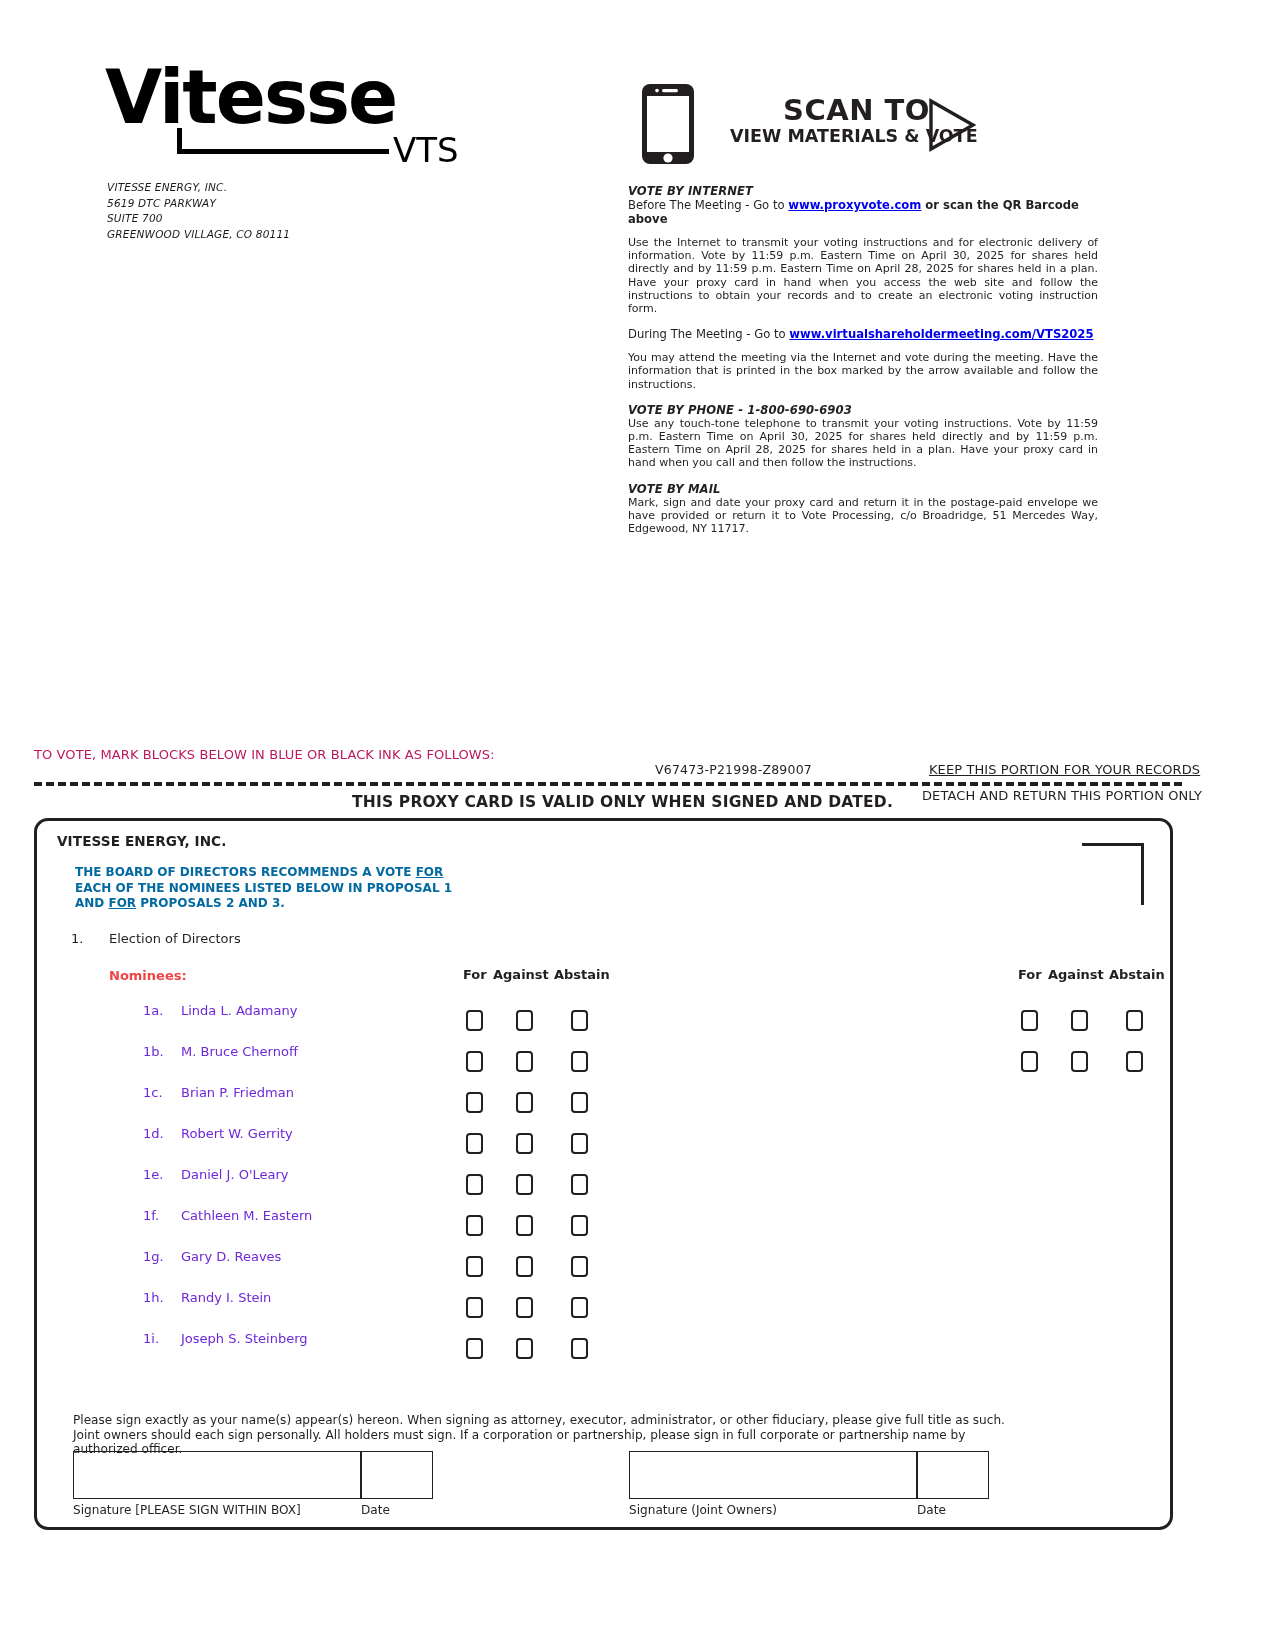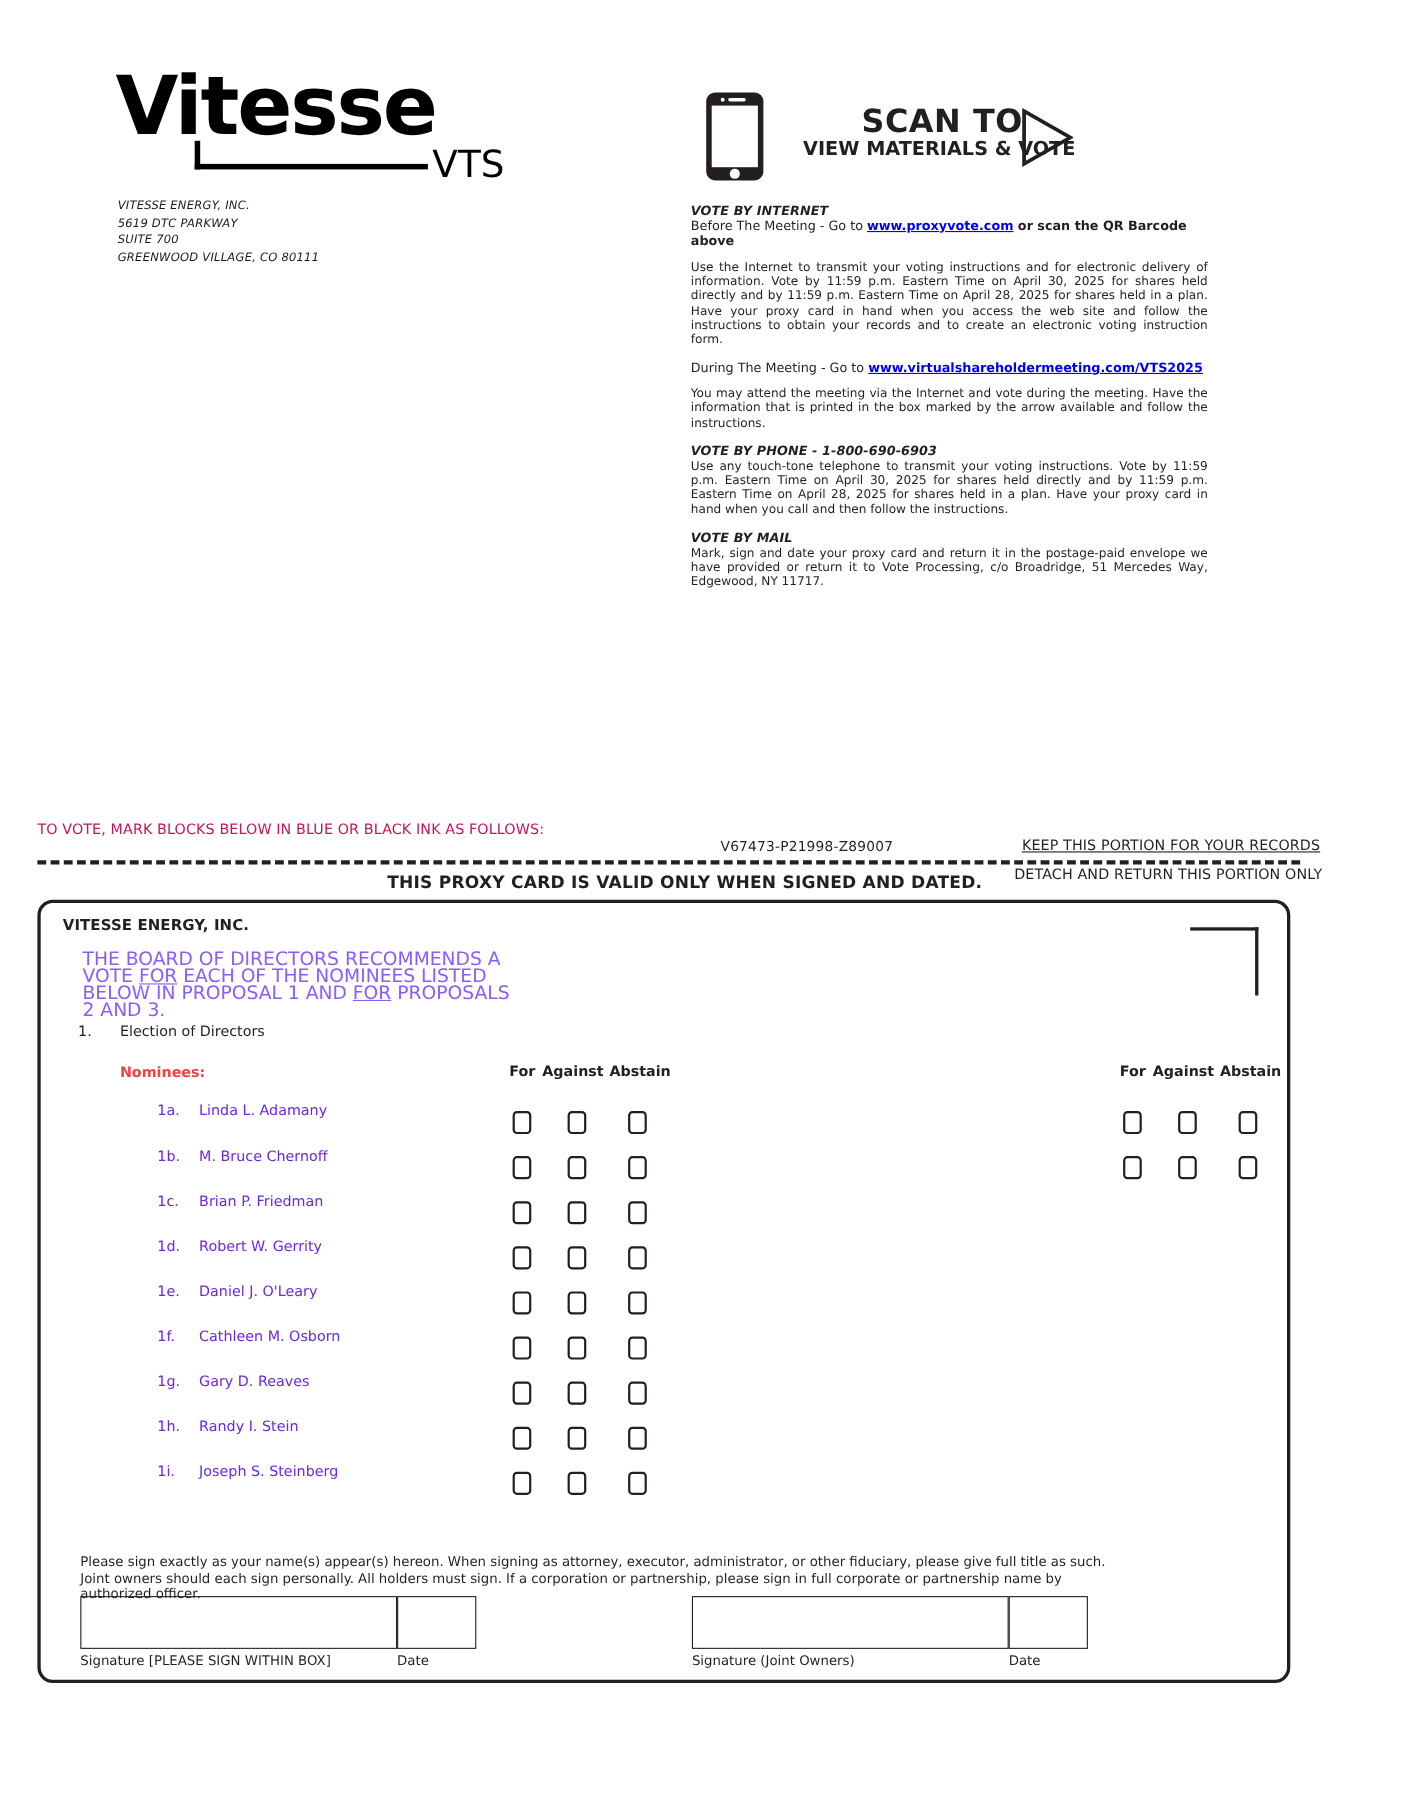--- a/index.html
+++ b/index.html
@@ -151,22 +151,22 @@
   }
   #card-company {
     position: absolute; left: 20px; top: 12px;
     font-family: "DejaVu Sans", sans-serif;
     font-weight: 700; font-size: 13.6px;
     color: #231f20; letter-spacing: 0.1px;
   }
   #board-rec {
     position: absolute; left: 38px; top: 44px; width: 400px;
     font-family: "DejaVu Sans", sans-serif;
-    font-weight: 400; font-size: 17px;
-    line-height: 15.5px; color: #8b5cf6;
+    font-weight: 700; font-size: 12px;
+    line-height: 15.5px; color: #0369a1;
   }
   .u { text-decoration: underline; }
 
   
   #arrow-corner {
     position: absolute; right: 26px; top: 22px;
     width: 62px; height: 62px;
     border-top: 3px solid #231f20;
     border-right: 3px solid #231f20;
   }
@@ -349,21 +349,21 @@
     <div class="nominee-row">
       <span class="idx">1d.</span>
       <span class="nm">Robert W. Gerrity</span>
     </div>
     <div class="nominee-row">
       <span class="idx">1e.</span>
       <span class="nm">Daniel J. O'Leary</span>
     </div>
     <div class="nominee-row">
       <span class="idx">1f.</span>
-      <span class="nm">Cathleen M. Osborn</span>
+      <span class="nm">Cathleen M. Eastern</span>
     </div>
     <div class="nominee-row">
       <span class="idx">1g.</span>
       <span class="nm">Gary D. Reaves</span>
     </div>
     <div class="nominee-row">
       <span class="idx">1h.</span>
       <span class="nm">Randy I. Stein</span>
     </div>
     <div class="nominee-row">

